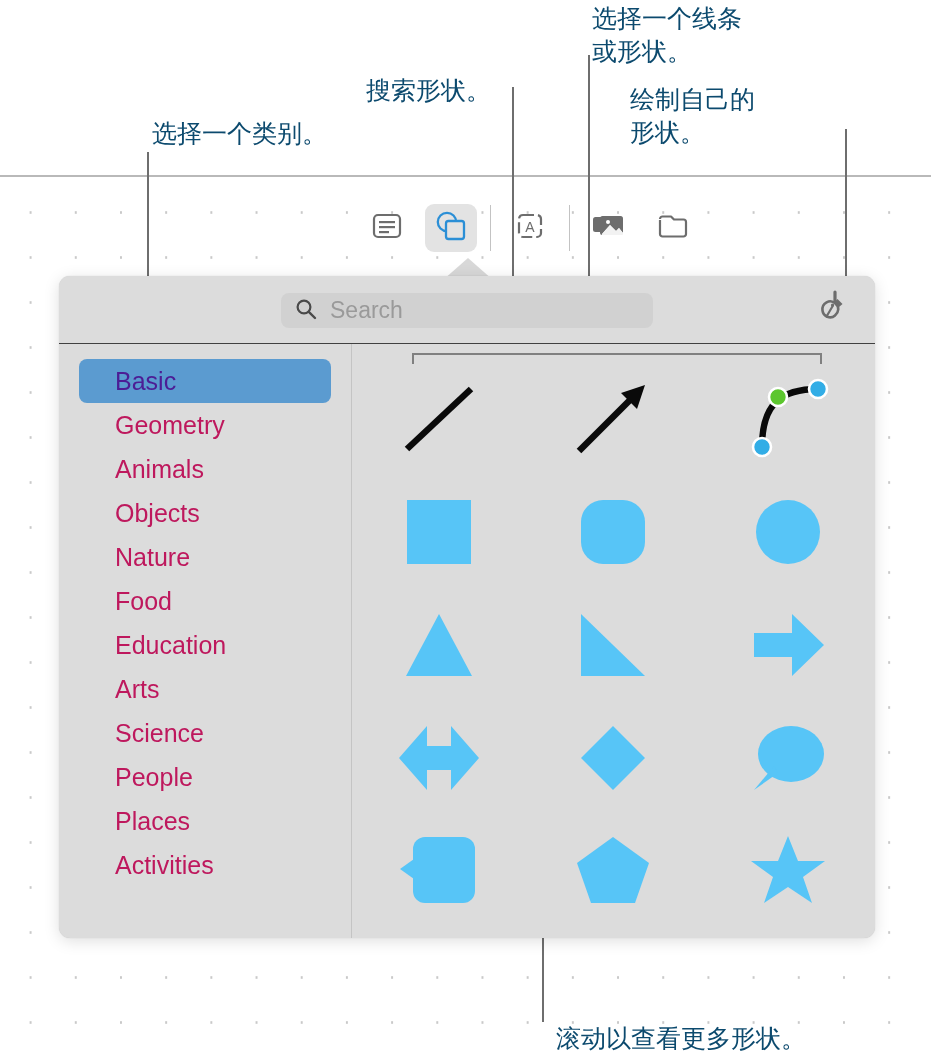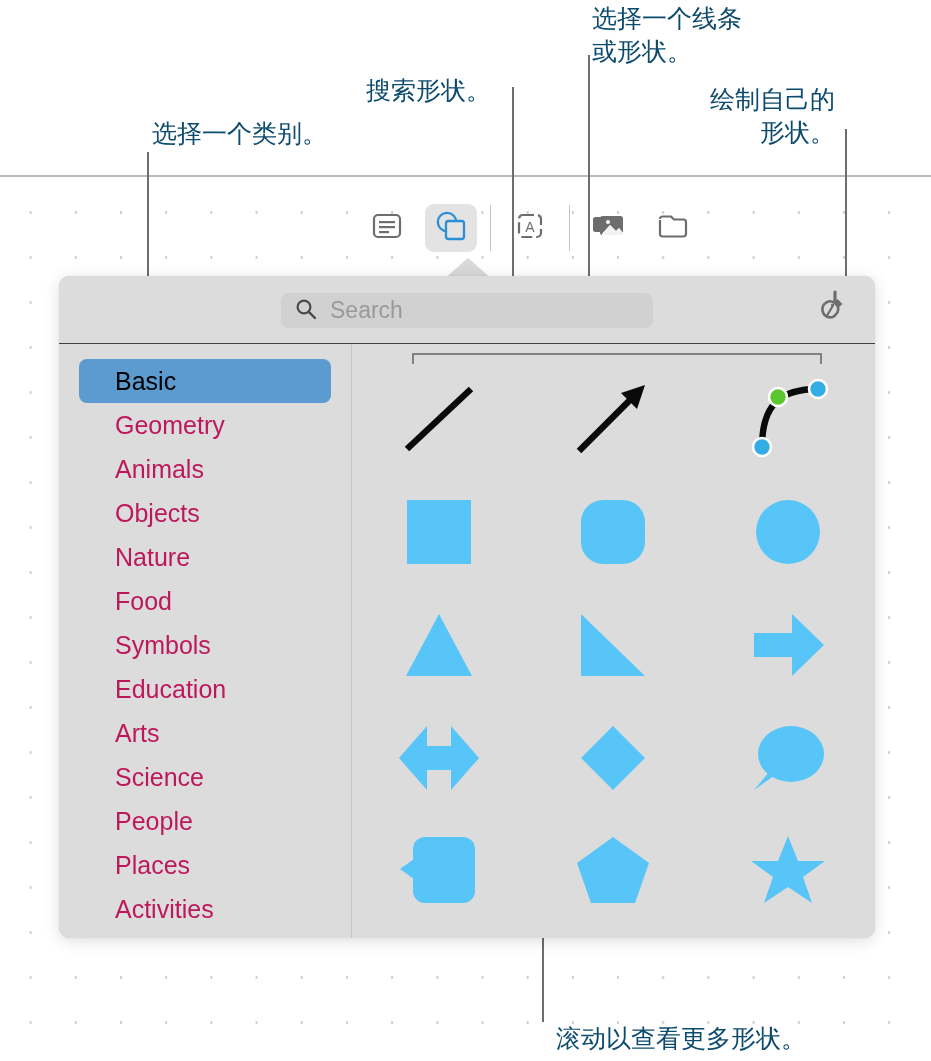--- a/index.html
+++ b/index.html
@@ -21,21 +21,21 @@
 
   
   .callout {
     position: absolute;
     font-size: 25px;
     line-height: 33px;
     color: #0c4a6e;
     white-space: pre-line;
     font-family: "DejaVu Sans", "Liberation Sans", sans-serif;
   }
-  .callout.right { text-align: right; }
+  .callout.right { }
 
   .leader {
     position: absolute;
     background: #6e6e6e;
     width: 2px;
   }
   .leader-h {
     position: absolute;
     background: #b9b9b9;
     height: 2px;
@@ -157,21 +157,21 @@
     display: flex;
     align-items: center;
     font-size: 25px;
     color: #be185d;
     border-radius: 8px;
     box-sizing: border-box;
     font-family: "Liberation Sans", sans-serif;
   }
   .cat.active {
     background: #5b9bd0;
-    color: #000000;
+    color: #4c1d95;
   }
 
   .grid {
     flex: 1;
     position: relative;
     padding-top: 18px;
     box-sizing: border-box;
   }
   .srow {
     display: flex;
@@ -311,21 +311,20 @@
 
     <div class="pop-body">
 
       <div class="sidebar">
         <div class="cat active">Basic</div>
         <div class="cat">Geometry</div>
         <div class="cat">Animals</div>
         <div class="cat">Objects</div>
         <div class="cat">Nature</div>
         <div class="cat">Food</div>
-        <div class="cat">Symbols</div>
         <div class="cat">Education</div>
         <div class="cat">Arts</div>
         <div class="cat">Science</div>
         <div class="cat">People</div>
         <div class="cat">Places</div>
         <div class="cat">Activities</div>
       </div>
 
       <div class="grid">
 

